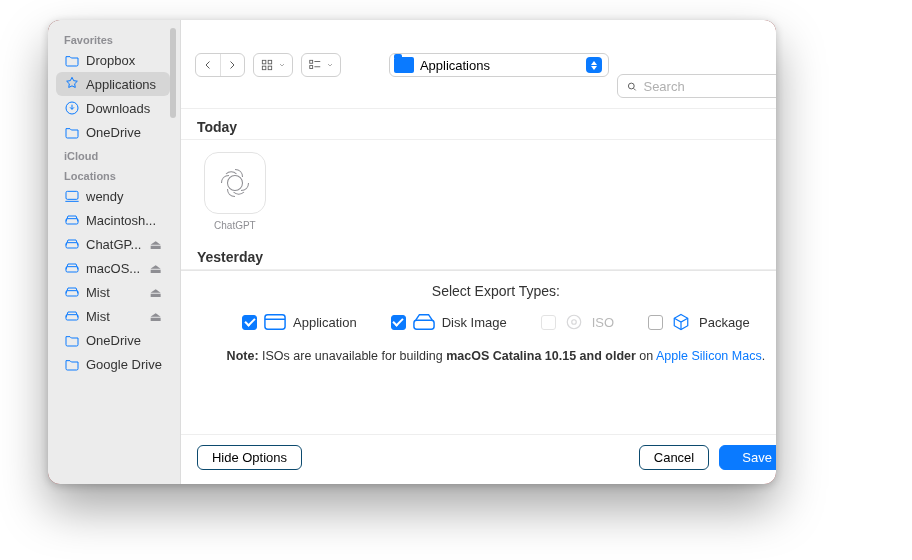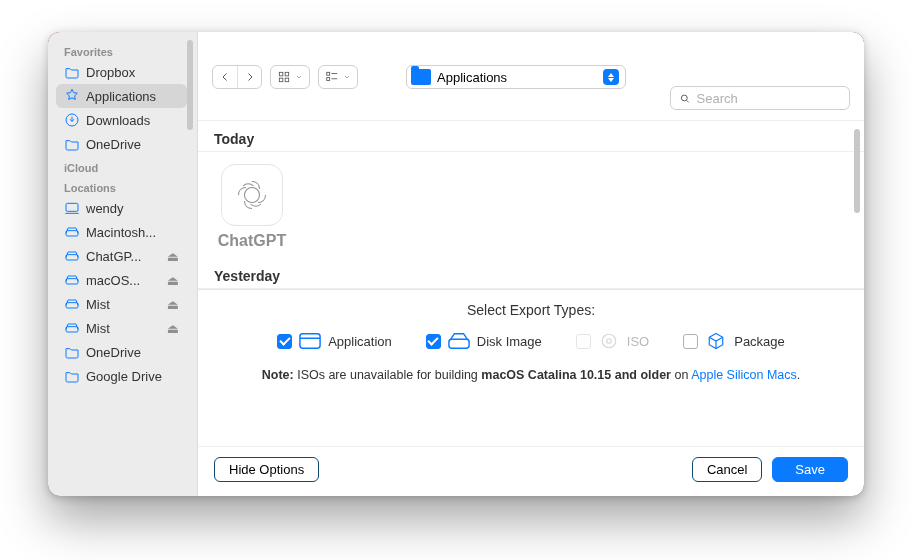--- a/index.html
+++ b/index.html
@@ -1,18 +1,18 @@
 <!DOCTYPE html>
 <html><head>
 <meta charset="utf-8">
 <style>
   * { box-sizing: border-box; margin: 0; padding: 0; font-family: -apple-system, BlinkMacSystemFont, "Segoe UI", Helvetica, Arial, sans-serif; }
   body { background: #fff; width: 912px; height: 560px; overflow: hidden; }
   .window {
-    position: absolute; left: 48px; top: 32px; width: 816px; height: 464px;
+    position: absolute; left: 48px; top: 20px; width: 728px; height: 464px;
     border-radius: 12px; background: #7f1d1d;
     box-shadow: 0 24px 48px rgba(0,0,0,.35), 0 2px 8px rgba(0,0,0,.2);
     display: flex; overflow: hidden;
   }
   
   .sidebar { width: 150px; background: #ececec; border-right: 1px solid #dcdcdc; padding: 8px 0 8px 8px; position: relative; }
   .sb-scroll { position: absolute; right: 4px; top: 8px; width: 6px; height: 90px; background: #c8c8c8; border-radius: 3px; }
   .sb-heading { color: #8e8e93; font-size: 11px; font-weight: 600; padding: 6px 8px 2px; }
   .sb-item { display: flex; align-items: center; gap: 6px; padding: 4px 8px; border-radius: 6px; font-size: 13px; color: #333; cursor: default; margin-right: 10px; }
   .sb-item.selected { background: #d6d6d6; }
@@ -41,21 +41,21 @@
   .search svg { width: 13px; height: 13px; stroke: #5a5a5a; fill: none; stroke-width: 2; }
   .search input { border: none; outline: none; font-size: 13px; width: 100%; color: #333; background: transparent; }
   .search input::placeholder { color: #b0b0b0; }
   
   .content { flex: 1; overflow-y: auto; border-top: 1px solid #eee; position: relative; }
   .section-head { font-size: 14px; font-weight: 700; color: #333; padding: 10px 16px 4px; border-bottom: 1px solid #eee; }
   .file-grid { padding: 12px 16px 8px; display: flex; gap: 22px; }
   .file { width: 76px; display: flex; flex-direction: column; align-items: center; gap: 6px; cursor: default; }
   .file .thumb { width: 62px; height: 62px; border-radius: 14px; background: #fff; border: 1px solid #e3e3e3; display:flex; align-items:center; justify-content:center; }
   .file .thumb svg { width: 36px; height: 36px; stroke: #8e8e93; fill: none; stroke-width: 1.4; }
-  .file .fname { font-size: 16px; color: #8e8e93; text-align: right; font-weight: bold; }
+  .file .fname { font-size: 10px; color: #8e8e93; text-align: right; }
   .main-scroll { position:absolute; right:4px; top:8px; width:6px; height:84px; background:#c8c8c8; border-radius:3px; }
   
   .panel { border-top: 1px solid #e5e5e5; padding: 12px 24px 0; background: #fff; }
   .panel-title { text-align: center; font-size: 14px; color: #333; margin-bottom: 14px; }
   .types { display: flex; justify-content: center; gap: 34px; margin-bottom: 18px; }
   .type { display: flex; align-items: center; gap: 7px; font-size: 13px; color: #333; }
   .type.disabled { opacity: .35; }
   .chk { width: 15px; height: 15px; border-radius: 3px; border: 1px solid #b0b0b0; display:inline-flex; align-items:center; justify-content:center; flex:0 0 15px; }
   .chk.on { background: #0a7aff; border-color: #0a7aff; }
   .chk.on::after { content:""; width:4px; height:8px; border: solid #fff; border-width: 0 2px 2px 0; transform: rotate(45deg); margin-top:-2px; }

